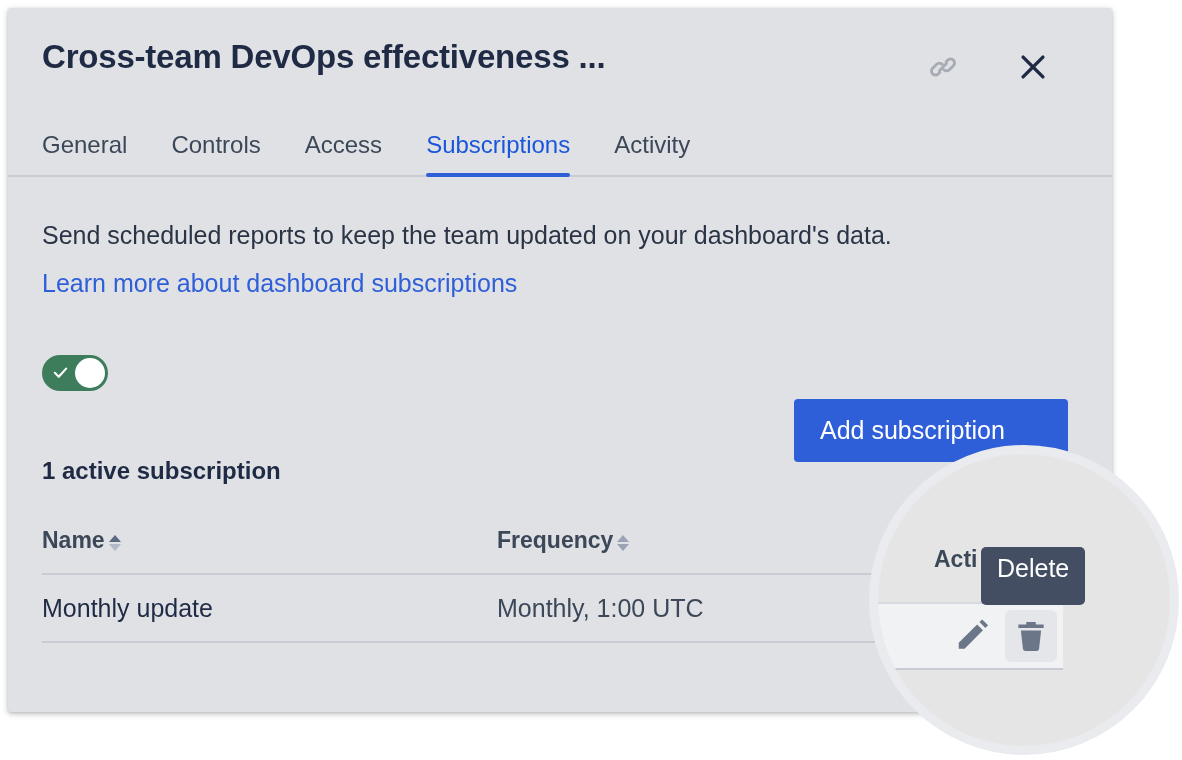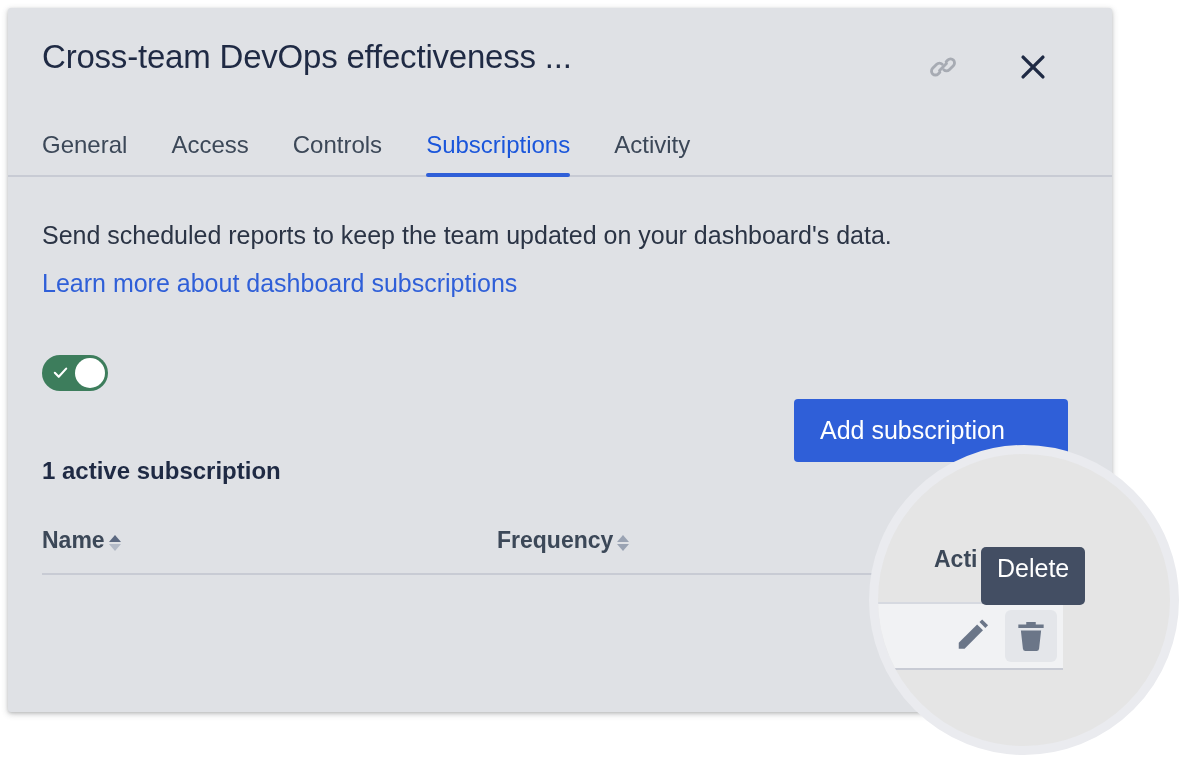--- a/index.html
+++ b/index.html
@@ -34,21 +34,21 @@
     position: relative;
     height: 169px;
     border-bottom: 2px solid #c8cbd4;
     box-sizing: border-box;
   }
   #dialog-title {
     position: absolute;
     left: 34px;
     top: 30px;
     font-size: 33px;
-    font-weight: normal;
+    font-weight: bold;
     color: #1f2a44;
     letter-spacing: -0.2px;
     white-space: nowrap;
   }
   .header-icon-btn {
     position: absolute;
     top: 34px;
     width: 50px;
     height: 50px;
     display: flex;
@@ -344,22 +344,22 @@
     </button>
 
     <button class="header-icon-btn" id="close-btn">
       <svg width="34" height="34" viewBox="0 0 24 24">
         <path d="M5 5 L19 19 M19 5 L5 19" stroke="#1f2a44" stroke-width="2.4" stroke-linecap="round"></path>
       </svg>
     </button>
 
     <div id="tabs">
       <div class="tab">General</div>
+      <div class="tab">Controls</div>
       <div class="tab">Access</div>
-      <div class="tab">Controls</div>
       <div class="tab active">Subscriptions</div>
       <div class="tab">Activity</div>
     </div>
   </div>
 
   <div id="dialog-body">
 
     <div id="intro-text">Send scheduled reports to keep the team updated on your dashboard's data.</div>
     <a id="learn-more-link">Learn more about dashboard subscriptions</a>
 
@@ -397,20 +397,40 @@
             </span>
           </span>
         </div>
         <div class="col-actions">
           <span class="th" style="justify-content:flex-end; padding-right:70px;">
             <span>Actions</span>
           </span>
         </div>
       </div>
 
+      <div class="table-row" id="table-body-row">
+        <div class="col-name td name">Monthly update</div>
+        <div class="col-frequency td">Monthly, 1:00 UTC</div>
+        <div class="col-actions">
+          <div id="actions-cell">
+            <button class="action-btn">
+              <svg width="30" height="30" viewBox="0 0 24 24">
+                <path d="M3 17.3 L14.6 5.7 L18.3 9.4 L6.7 21 L3 21 Z" fill="#6b7688" transform="translate(0,-1)"></path>
+                <path d="M16.1 4.2 L17.8 2.5 L21.5 6.2 L19.8 7.9 Z" fill="#6b7688" transform="translate(0,-1)"></path>
+              </svg>
+            </button>
+            <button class="action-btn" id="delete-action-btn">
+              <svg width="30" height="30" viewBox="0 0 24 24">
+                <path d="M9 3.2 h6 v1.6 h5 v2.2 H4 V4.8 h5 Z" fill="#6b7688"></path>
+                <path d="M5.6 8.6 h12.8 l-1.3 11.4 a1.6 1.6 0 0 1 -1.6 1.4 H8.5 a1.6 1.6 0 0 1 -1.6 -1.4 Z" fill="#6b7688"></path>
+              </svg>
+            </button>
+          </div>
+        </div>
+      </div>
 
     </div>
   </div>
 </div>
 
 <div id="magnifier">
   <div id="magnifier-inner">
 
     <div id="lens-actions-header">Acti</div>
 

